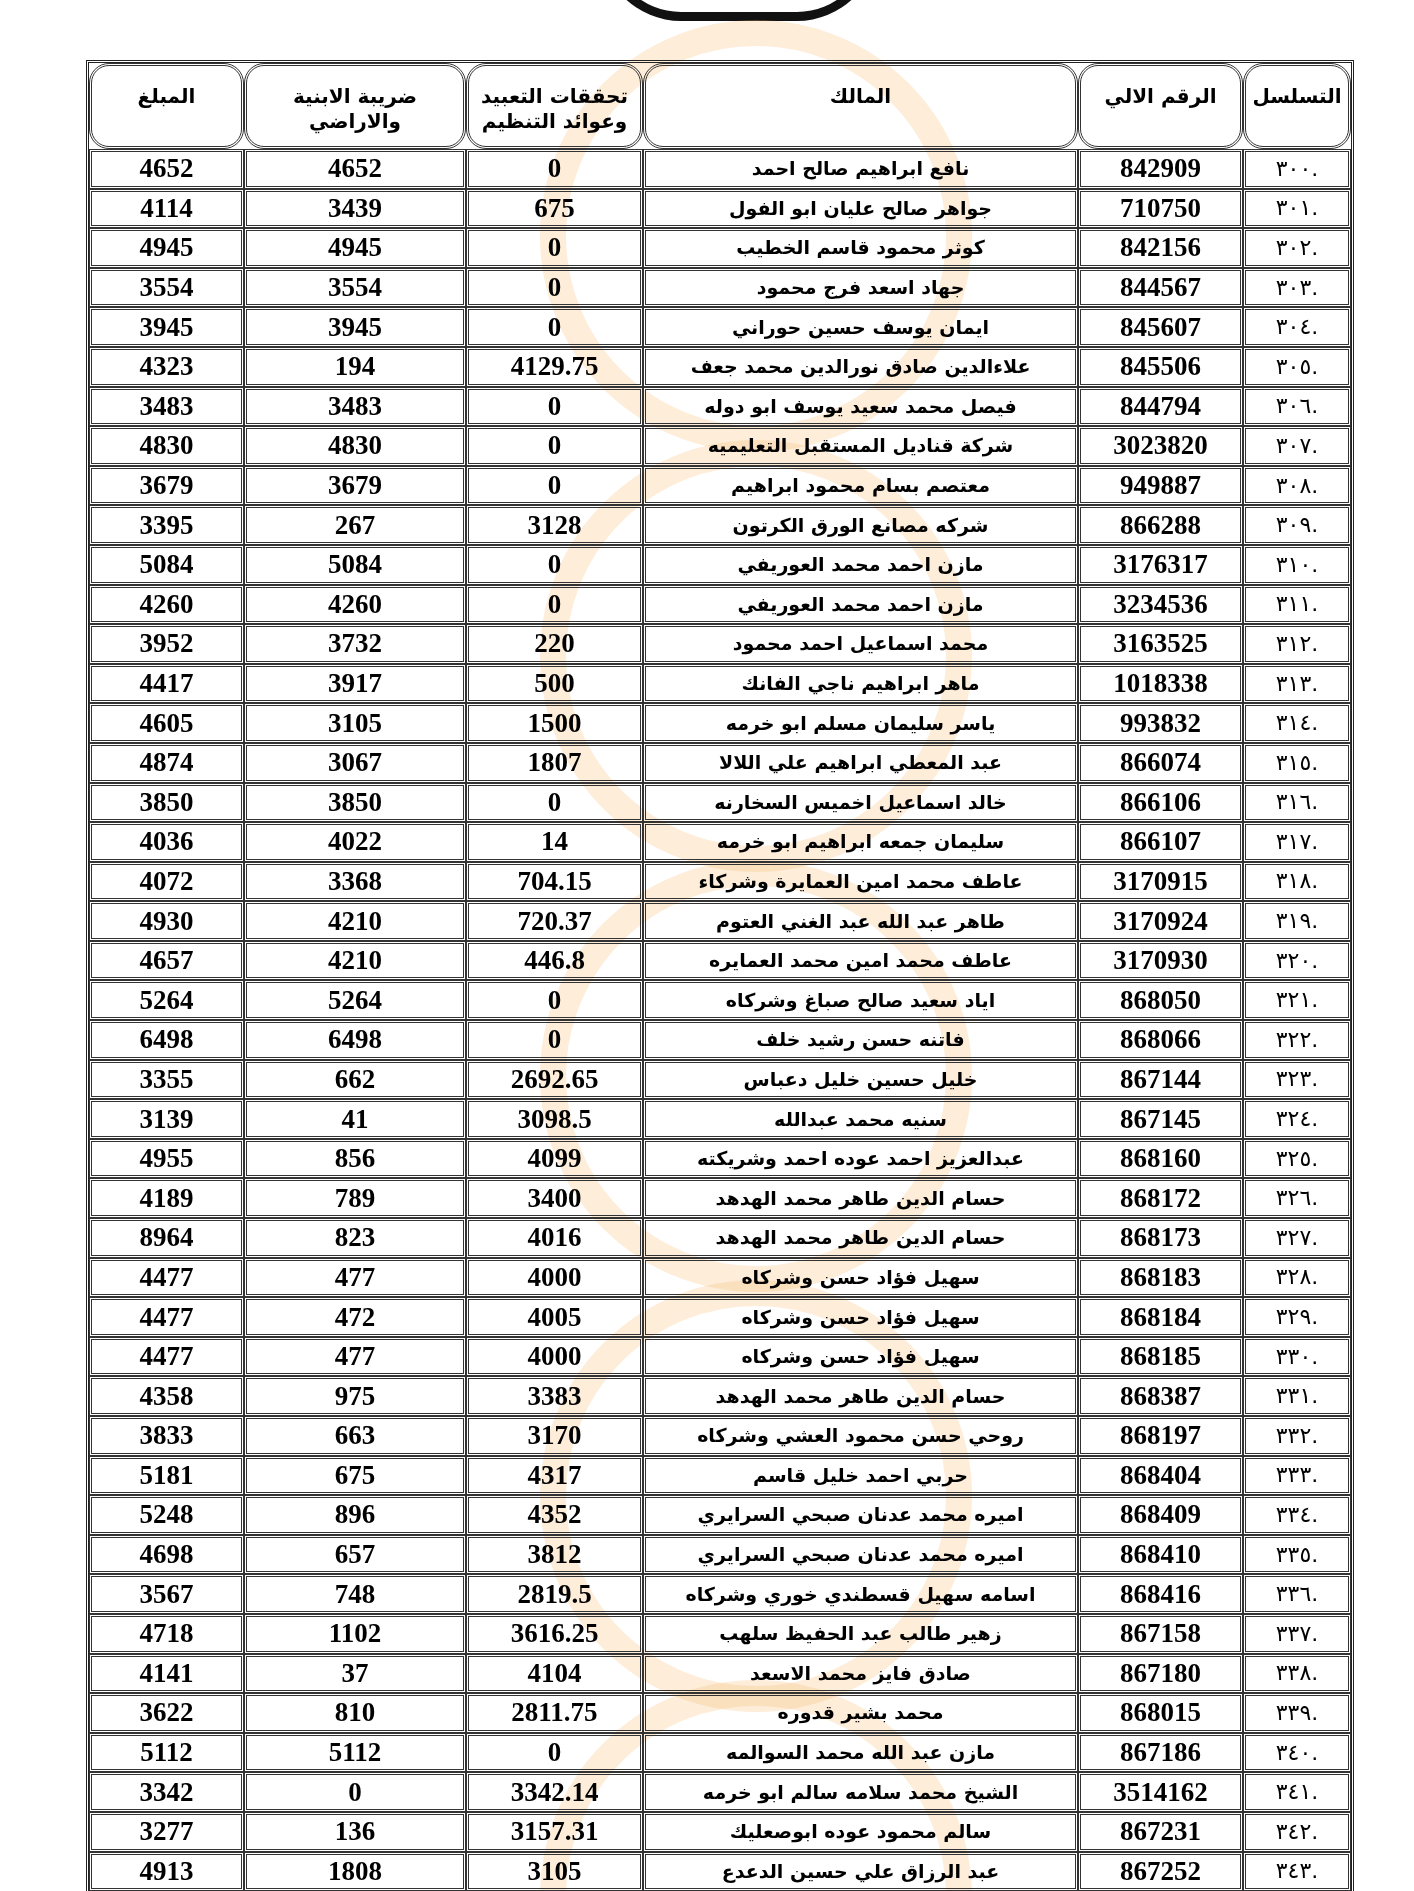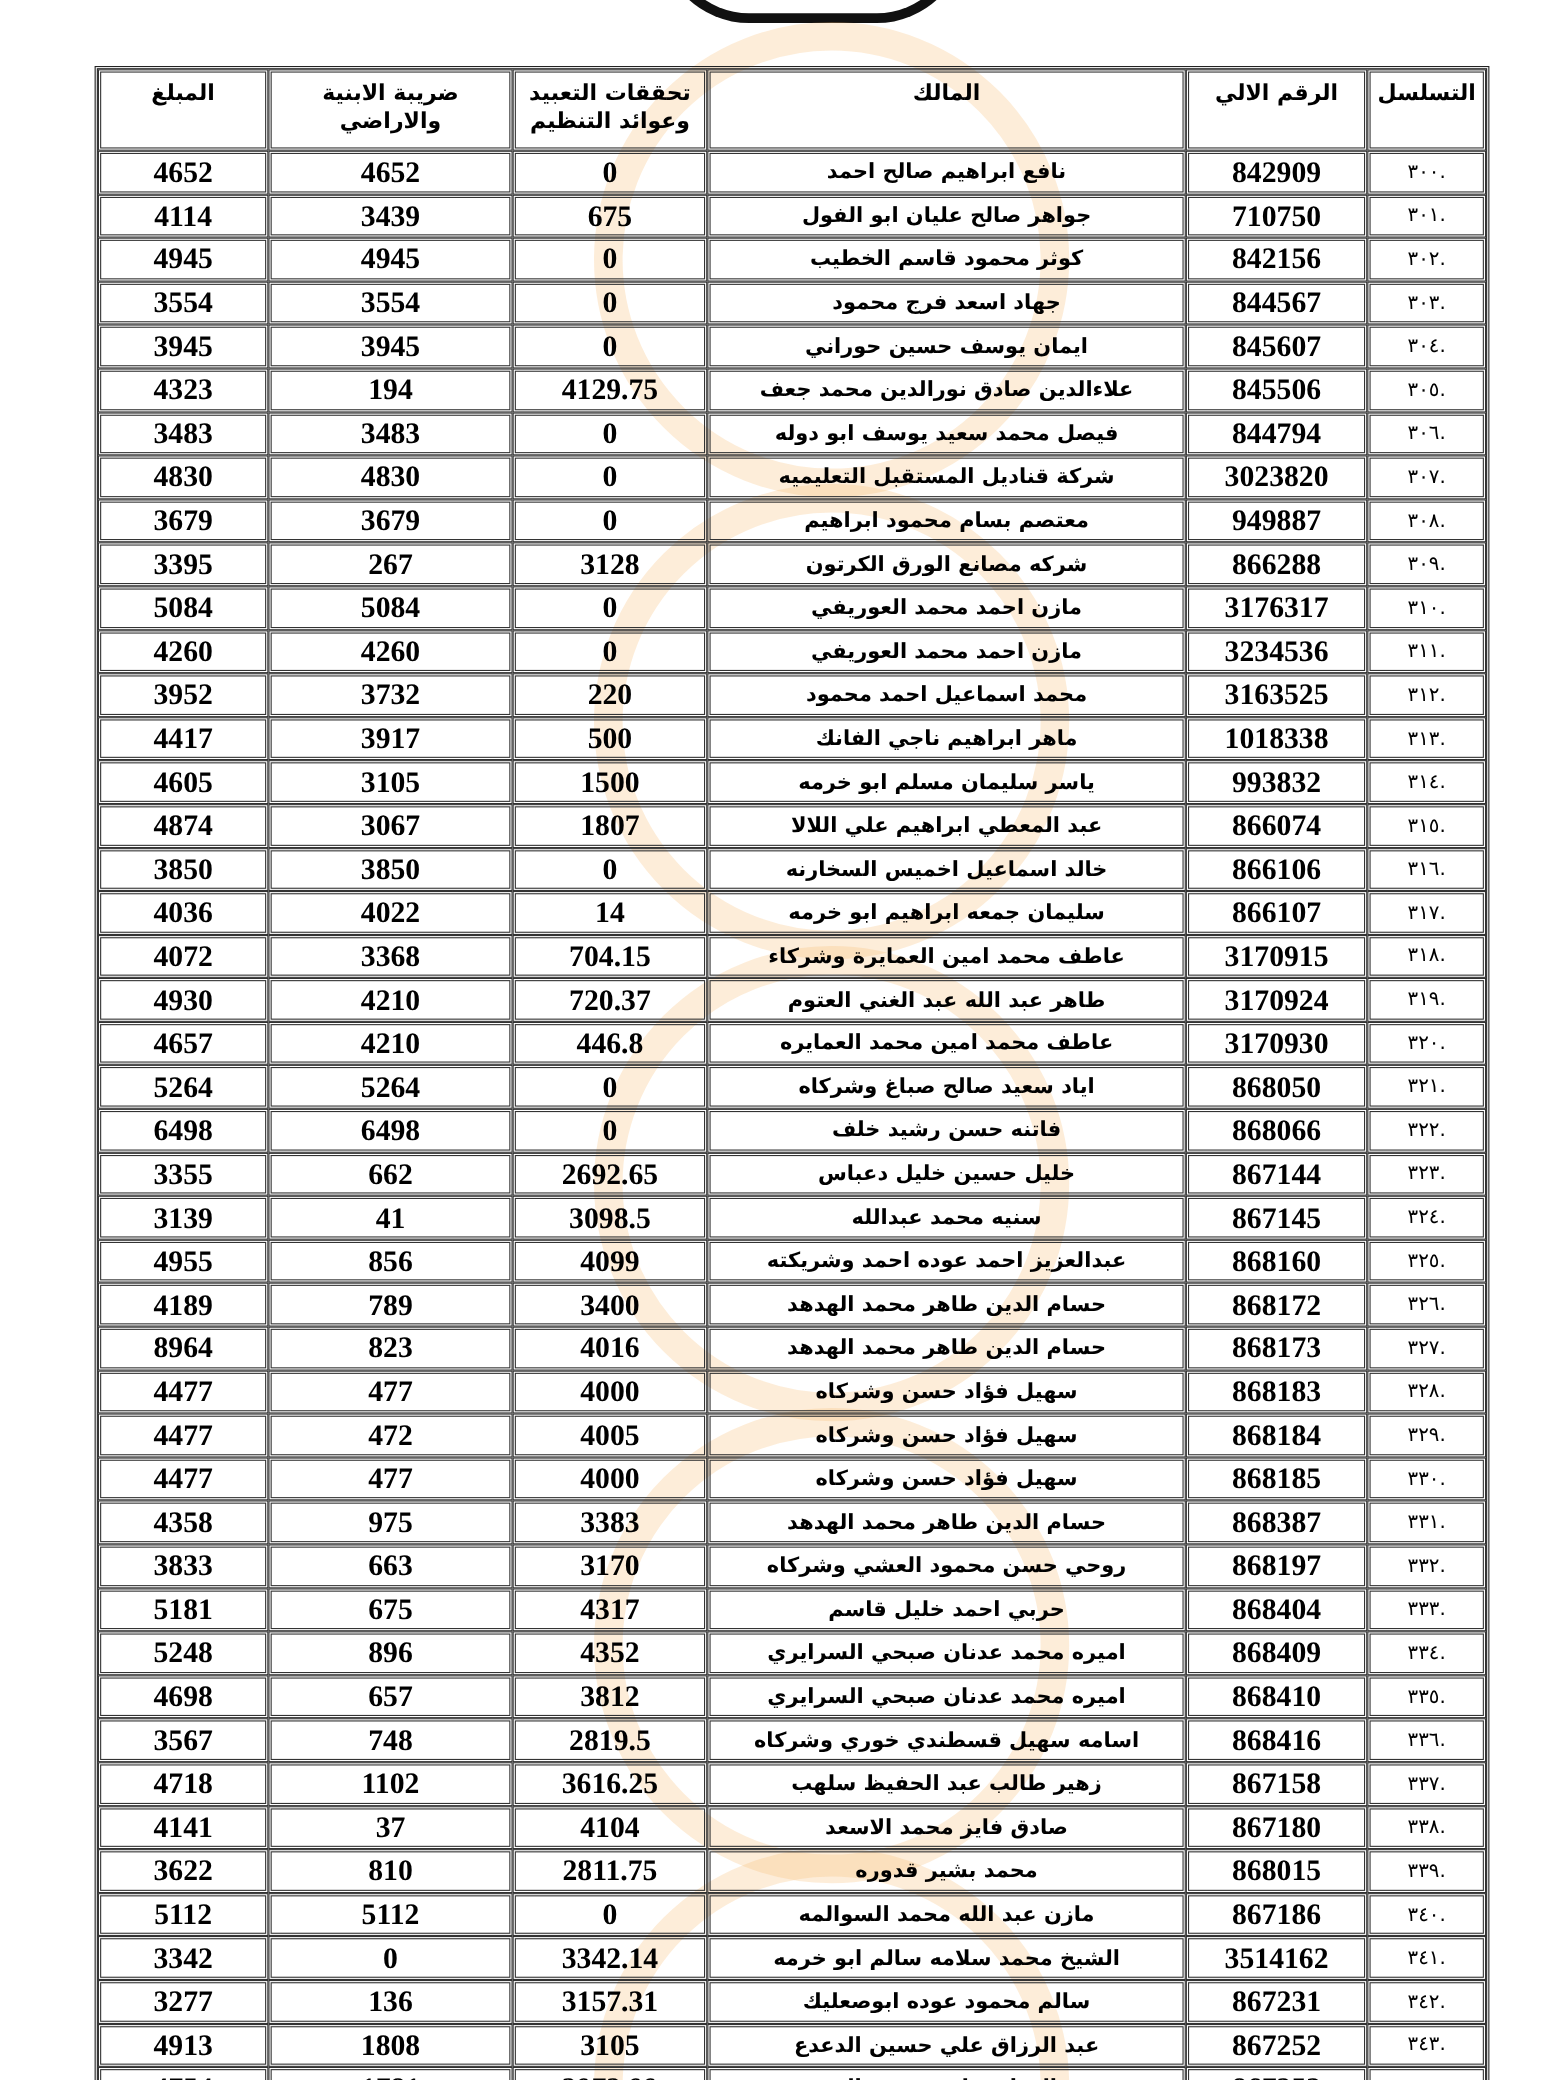--- a/index.html
+++ b/index.html
@@ -2,24 +2,24 @@
 <html><head>
 <meta charset="utf-8">
 <style>
   html,body{margin:0;padding:0;background:#fff;}
   body{width:1414px;height:1891px;position:relative;overflow:hidden;font-family:"Liberation Serif","DejaVu Serif",serif;}
   .emblem{position:absolute;left:600px;top:-60px;width:260px;height:72px;border:9px solid #111;border-top:none;border-radius:0 0 140px 140px;}
   .wm{position:absolute;pointer-events:none;}
   .wm-ring{border-radius:50%;border:26px solid rgba(247,190,120,0.28);}
   table.reg{position:absolute;left:86px;top:60px;width:1262px;border-collapse:separate;border-spacing:0;border:3px double #222;table-layout:fixed;direction:rtl;}
   table.reg th, table.reg td{border:2px double #333;border-width:3px;border-style:double;padding:0;text-align:center;vertical-align:middle;color:#000;}
-  table.reg th{height:62px;font-family:"DejaVu Sans",sans-serif;font-size:20px;font-weight:bold;vertical-align:top;padding-top:6px;line-height:1.25;}
+  table.reg th{height:62px;font-family:"DejaVu Sans",sans-serif;font-size:20px;font-weight:bold;vertical-align:top;padding-top:18px;line-height:1.25;border-radius:20px;}
   table.reg td{height:33.6px;font-size:27px;font-weight:bold;line-height:1;}
   table.reg td.name{font-family:"DejaVu Sans",sans-serif;font-size:19px;}
-  table.reg td.seq{font-family:"DejaVu Sans",sans-serif;font-size:18px;font-weight:normal;}
+  table.reg td.seq{font-family:"DejaVu Sans",sans-serif;font-size:22px;font-weight:normal;}
 </style>
 </head>
 <body>
 
 <div class="emblem"></div>
 
 <div class="wm wm-ring" style="left:540px;top:20px;width:380px;height:380px;"></div>
 <div class="wm wm-ring" style="left:540px;top:440px;width:380px;height:380px;"></div>
 <div class="wm wm-ring" style="left:540px;top:860px;width:380px;height:380px;"></div>
 <div class="wm wm-ring" style="left:540px;top:1280px;width:380px;height:380px;"></div>

